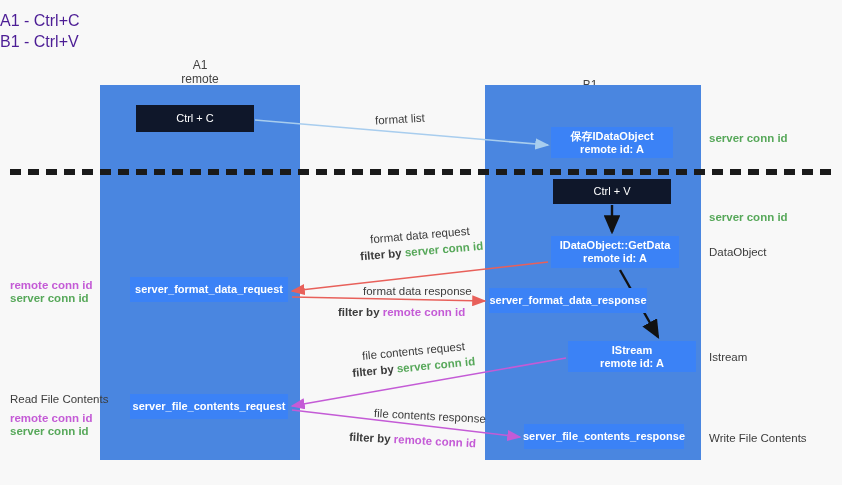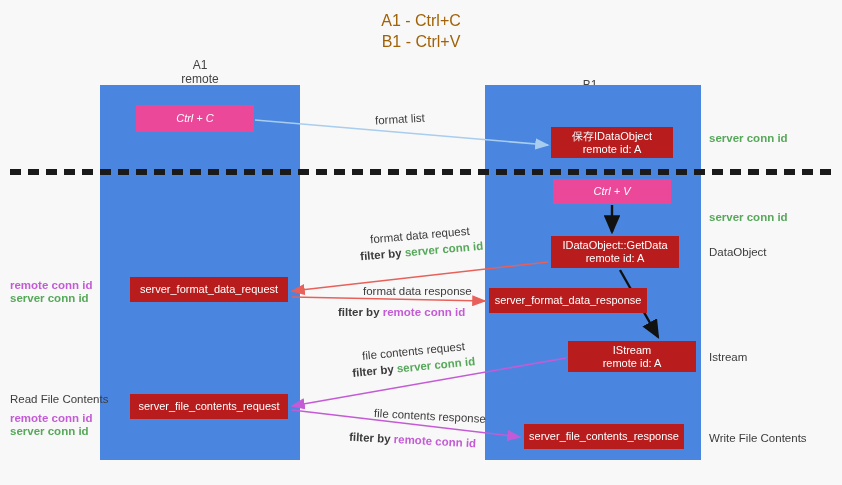--- a/index.html
+++ b/index.html
@@ -10,21 +10,21 @@
     position:relative;
     overflow:hidden;
     color:#3c3c3c;
   }
   .stage{position:absolute;left:0;top:0;width:842px;height:485px;}
   .svg-layer{position:absolute;left:0;top:0;width:842px;height:485px;pointer-events:none;}
 
   
   #title{
     position:absolute;left:0;top:10px;width:842px;
-    text-align:center;font-size:16px;line-height:21px;color:#a16207;
+    text-align:left;font-size:16px;line-height:21px;color:#4c1d95;
   }
 
   
   .col-head{
     position:absolute;text-align:center;font-size:12px;line-height:14px;color:#434343;
   }
   #head-a1{left:120px;top:58px;width:160px;}
   #head-b1{left:510px;top:58px;width:160px;margin-top:20px;}
 
   
@@ -38,22 +38,22 @@
     background:repeating-linear-gradient(to right,#1a1a1a 0 11px,transparent 11px 18px);
   }
 
   
   .node{
     position:absolute;display:flex;flex-direction:column;
     align-items:center;justify-content:center;
     color:#ffffff;font-size:11px;line-height:13px;text-align:center;
     box-sizing:border-box;padding:2px 4px;
   }
-  .green{background:#ec4899;font-style:italic;}
-  .orange{background:#b91c1c;}
+  .green{background:#0f172a;}
+  .orange{background:#3b82f6;font-weight:bold;}
 
   #n-ctrlc{left:136px;top:105px;width:118px;height:27px;}
   #n-idataobject{left:551px;top:127px;width:122px;height:31px;}
   #n-ctrlv{left:553px;top:179px;width:118px;height:25px;}
   #n-getdata{left:551px;top:236px;width:128px;height:32px;}
   #n-fmt-req{left:130px;top:277px;width:158px;height:25px;}
   #n-fmt-resp{left:489px;top:288px;width:158px;height:25px;}
   #n-istream{left:568px;top:341px;width:128px;height:31px;}
   #n-file-req{left:130px;top:394px;width:158px;height:25px;}
   #n-file-resp{left:524px;top:424px;width:160px;height:25px;}

